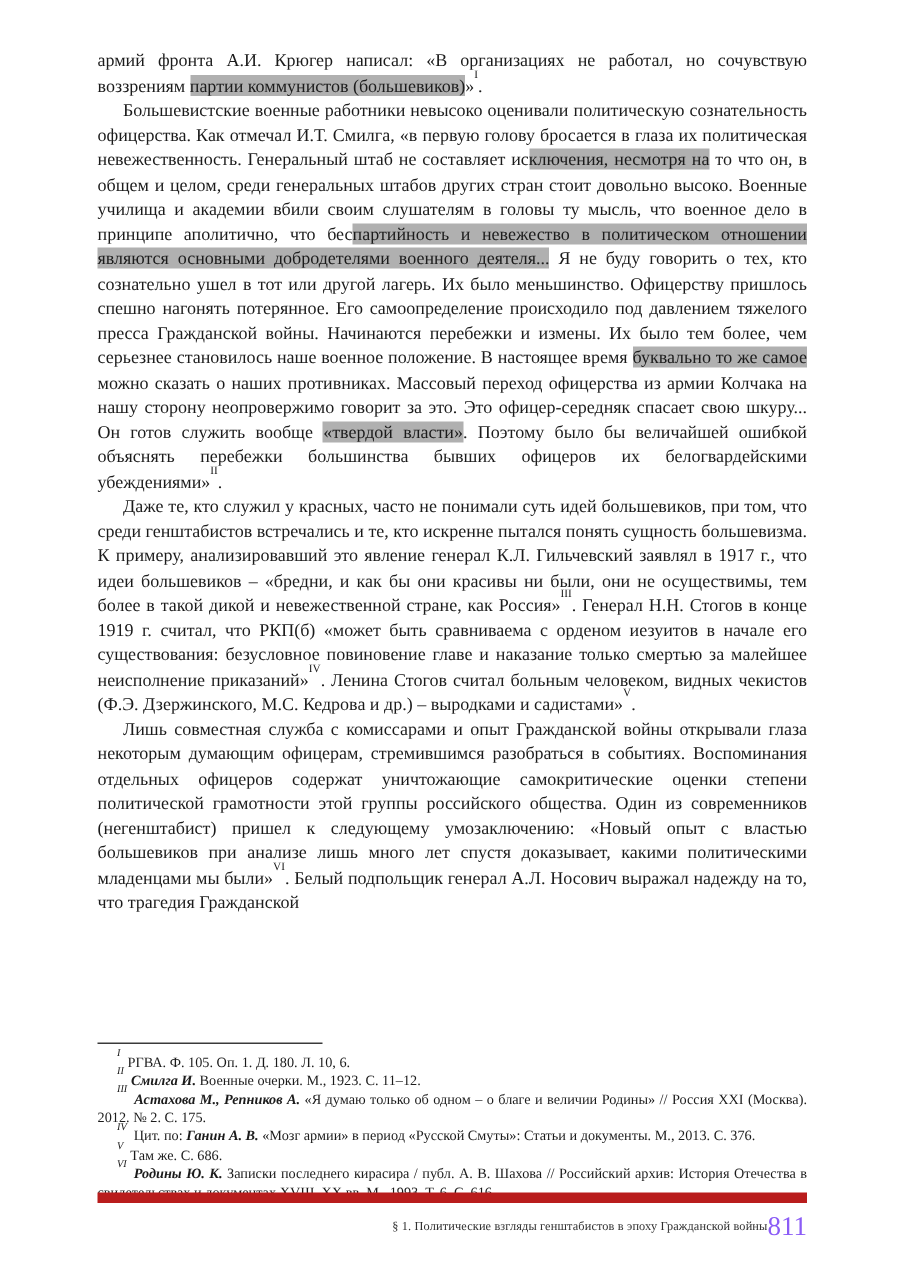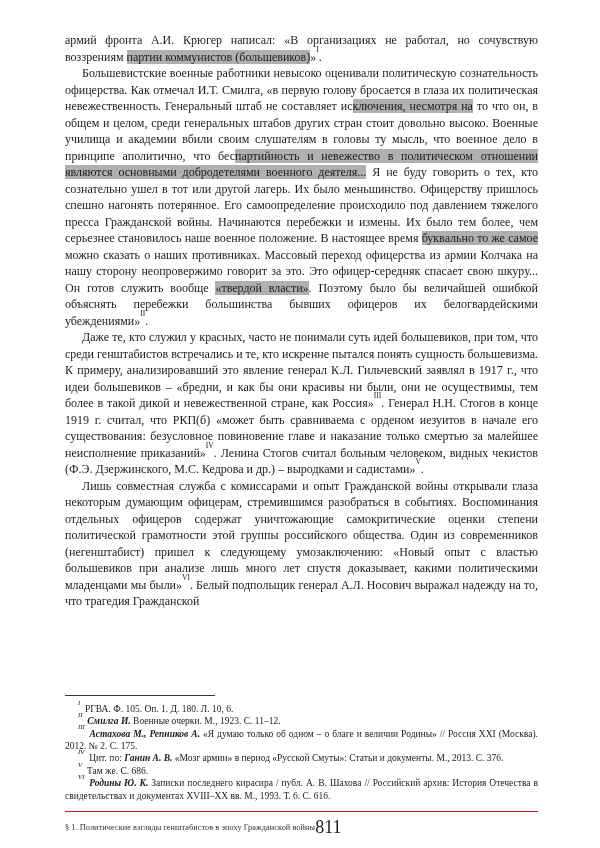--- a/index.html
+++ b/index.html
@@ -34,27 +34,27 @@
     text-align:justify; text-indent:13px;
   }
   sup.fnmark {
     font-size:6.8px; line-height:0;
     position:relative; top:-3px;
     font-style:italic;
   }
   .it { font-style:italic;font-weight:bold; }
 
   .footer {
-    position:absolute; left:65px; bottom:10px; width:473px;
-    border-top:1px solid #b91c1c;
+    position:absolute; left:65px; bottom:20px; width:473px;
+    border-top:7px solid #b91c1c;
     padding-top:5px;
-    display:flex; justify-content:flex-start; align-items:center;
+    display:flex; justify-content:flex-end; align-items:center;
   }
   .footer-section { font-size:8.2px; color:#303030; letter-spacing:0.1px; }
-  .page-number { font-size:18px; color:#0f172a; }
+  .page-number { font-size:18px; color:#8b5cf6; }
 </style>
 </head>
 <body>
 
 <div class="page">
 
   <div class="body-text">
       <p><span>армий фронта А.И. Крюгер написал: «В организациях не работал, но сочувствую воззрениям </span><span class="hl">партии коммунистов (большевиков)</span><span>»</span><sup class="fnref">I</sup><span>.</span></p>
       <p class="indent"><span>Большевистские военные работники невысоко оценивали политическую сознательность офицерства. Как отмечал И.Т. Смилга, «в первую голову бросается в глаза их политическая невежественность. Генеральный штаб не составляет ис</span><span class="hl">ключения, несмотря на</span><span> то что он, в общем и целом, среди генеральных штабов других стран стоит довольно высоко. Военные училища и академии вбили своим слушателям в головы ту мысль, что военное дело в принципе аполитично, что бес</span><span class="hl">партийность и невежество в политическом отношении являются основными добродетелями военного деятеля...</span><span> Я не буду говорить о тех, кто сознательно ушел в тот или другой лагерь. Их было меньшинство. Офицерству пришлось спешно нагонять потерянное. Его самоопределение происходило под давлением тяжелого пресса Гражданской войны. Начинаются перебежки и измены. Их было тем более, чем серьезнее становилось наше военное положение. В настоящее время </span><span class="hl">буквально то же самое</span><span> можно сказать о наших противниках. Массовый переход офицерства из армии Колчака на нашу сторону неопровержимо говорит за это. Это офицер-середняк спасает свою шкуру... Он готов служить вообще </span><span class="hl">«твердой власти»</span><span>. Поэтому было бы величайшей ошибкой объяснять перебежки большинства бывших офицеров их белогвардейскими убеждениями»</span><sup class="fnref">II</sup><span>.</span></p>
       <p class="indent"><span>Даже те, кто служил у красных, часто не понимали суть идей большевиков, при том, что среди генштабистов встречались и те, кто искренне пытался понять сущность большевизма. К примеру, анализировавший это явление генерал К.Л. Гильчевский заявлял в 1917 г., что идеи большевиков – «бредни, и как бы они красивы ни были, они не осуществимы, тем более в такой дикой и невежественной стране, как Россия»</span><sup class="fnref">III</sup><span>. Генерал Н.Н. Стогов в конце 1919 г. считал, что РКП(б) «может быть сравниваема с орденом иезуитов в начале его существования: безусловное повиновение главе и наказание только смертью за малейшее неисполнение приказаний»</span><sup class="fnref">IV</sup><span>. Ленина Стогов считал больным человеком, видных чекистов (Ф.Э. Дзержинского, М.С. Кедрова и др.) – выродками и садистами»</span><sup class="fnref">V</sup><span>.</span></p>

